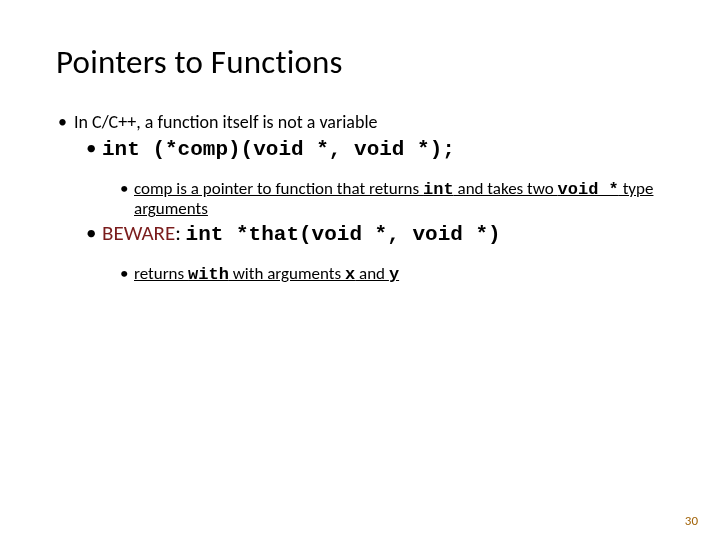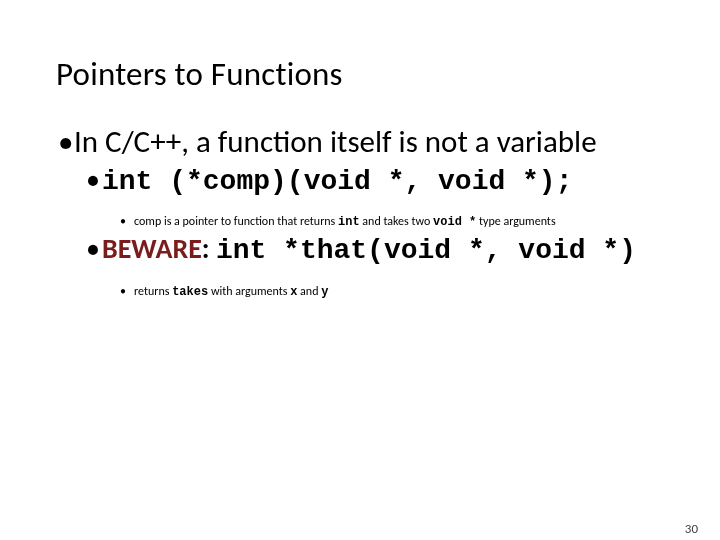--- a/index.html
+++ b/index.html
@@ -10,97 +10,98 @@
     background: #fff;
     font-family: Calibri, "Segoe UI", Arial, sans-serif;
     color: #000;
     overflow: hidden;
   }
   .slide {
     width: 720px;
     height: 540px;
     position: relative;
     box-sizing: border-box;
-    padding: 54px 50px 0 56px;
+    padding: 42px 50px 0 56px;
   }
   .title {
     font-size: 33px;
     font-weight: 400;
     color: #000;
     margin: 0 0 30px 0;
     letter-spacing: 0.2px;
   }
   ul {
     list-style: none;
     margin: 0;
     padding: 0;
   }
   li {
     position: relative;
   }
   .l1 {
-    font-size: 31px;
+    font-size: 18px;
     line-height: 1.15;
     padding-left: 18px;
     margin-bottom: 3px;
   }
   .l1::before {
     content: "•";
     position: absolute;
     left: 2px;
     top: 0;
     color: #000;
   }
   .l2 {
-    font-size: 28px;
+    font-size: 21px;
     line-height: 1.2;
     padding-left: 18px;
     margin-left: 28px;
     margin-top: 2px;
     margin-bottom: 2px;
   }
   .l2::before {
     content: "•";
     position: absolute;
     left: 2px;
     top: 0;
     color: #000;
   }
   .l3 {
-    font-size: 12px;
+    font-size: 17px;
     line-height: 1.15;
     padding-left: 16px;
     margin-left: 62px;
     margin-top: 17px;
     margin-bottom: 2px;
+    text-decoration: underline;
   }
   .l3::before {
     content: "•";
     position: absolute;
     left: 2px;
     top: 0;
     color: #000;
   }
   .mono {
     font-family: "Courier New", monospace;
     font-weight: bold;
   }
   .bold {
-    font-weight: bold;
+    font-weight: normal;
     margin-top: 6px;
   }
   .maroon {
     color: #7a1c1c;
   }
   .pagenum {
     position: absolute;
-    bottom: 4px;
+    bottom: 12px;
     right: 22px;
     font-size: 13px;
-    color: #404040;
+    color: #a16207;
   }
 </style>
 </head>
 <body>
 
 <div class="slide">
   <h1 class="title">Pointers to Functions</h1>
 
   <ul>
     <li class="l1">In C/C++, a function itself is not a variable</li>
@@ -113,18 +114,18 @@
       <span>comp is a pointer to function that returns </span><span class="mono">int</span><span> and takes two </span><span class="mono">void *</span><span> type arguments</span>
     </li>
 
     <li class="l2">
       <span class="bold maroon">BEWARE</span><span class="bold">: </span><span class="mono">int *that(void *, void *)</span>
     </li>
 
 
 
     <li class="l3">
-      <span>returns </span><span class="mono">takes</span><span> with arguments </span><span class="mono">x</span><span> and </span><span class="mono">y</span>
+      <span>returns </span><span class="mono">with</span><span> with arguments </span><span class="mono">x</span><span> and </span><span class="mono">y</span>
     </li>
   </ul>
 
   <div class="pagenum">30</div>
 </div>
 
 </body></html>

